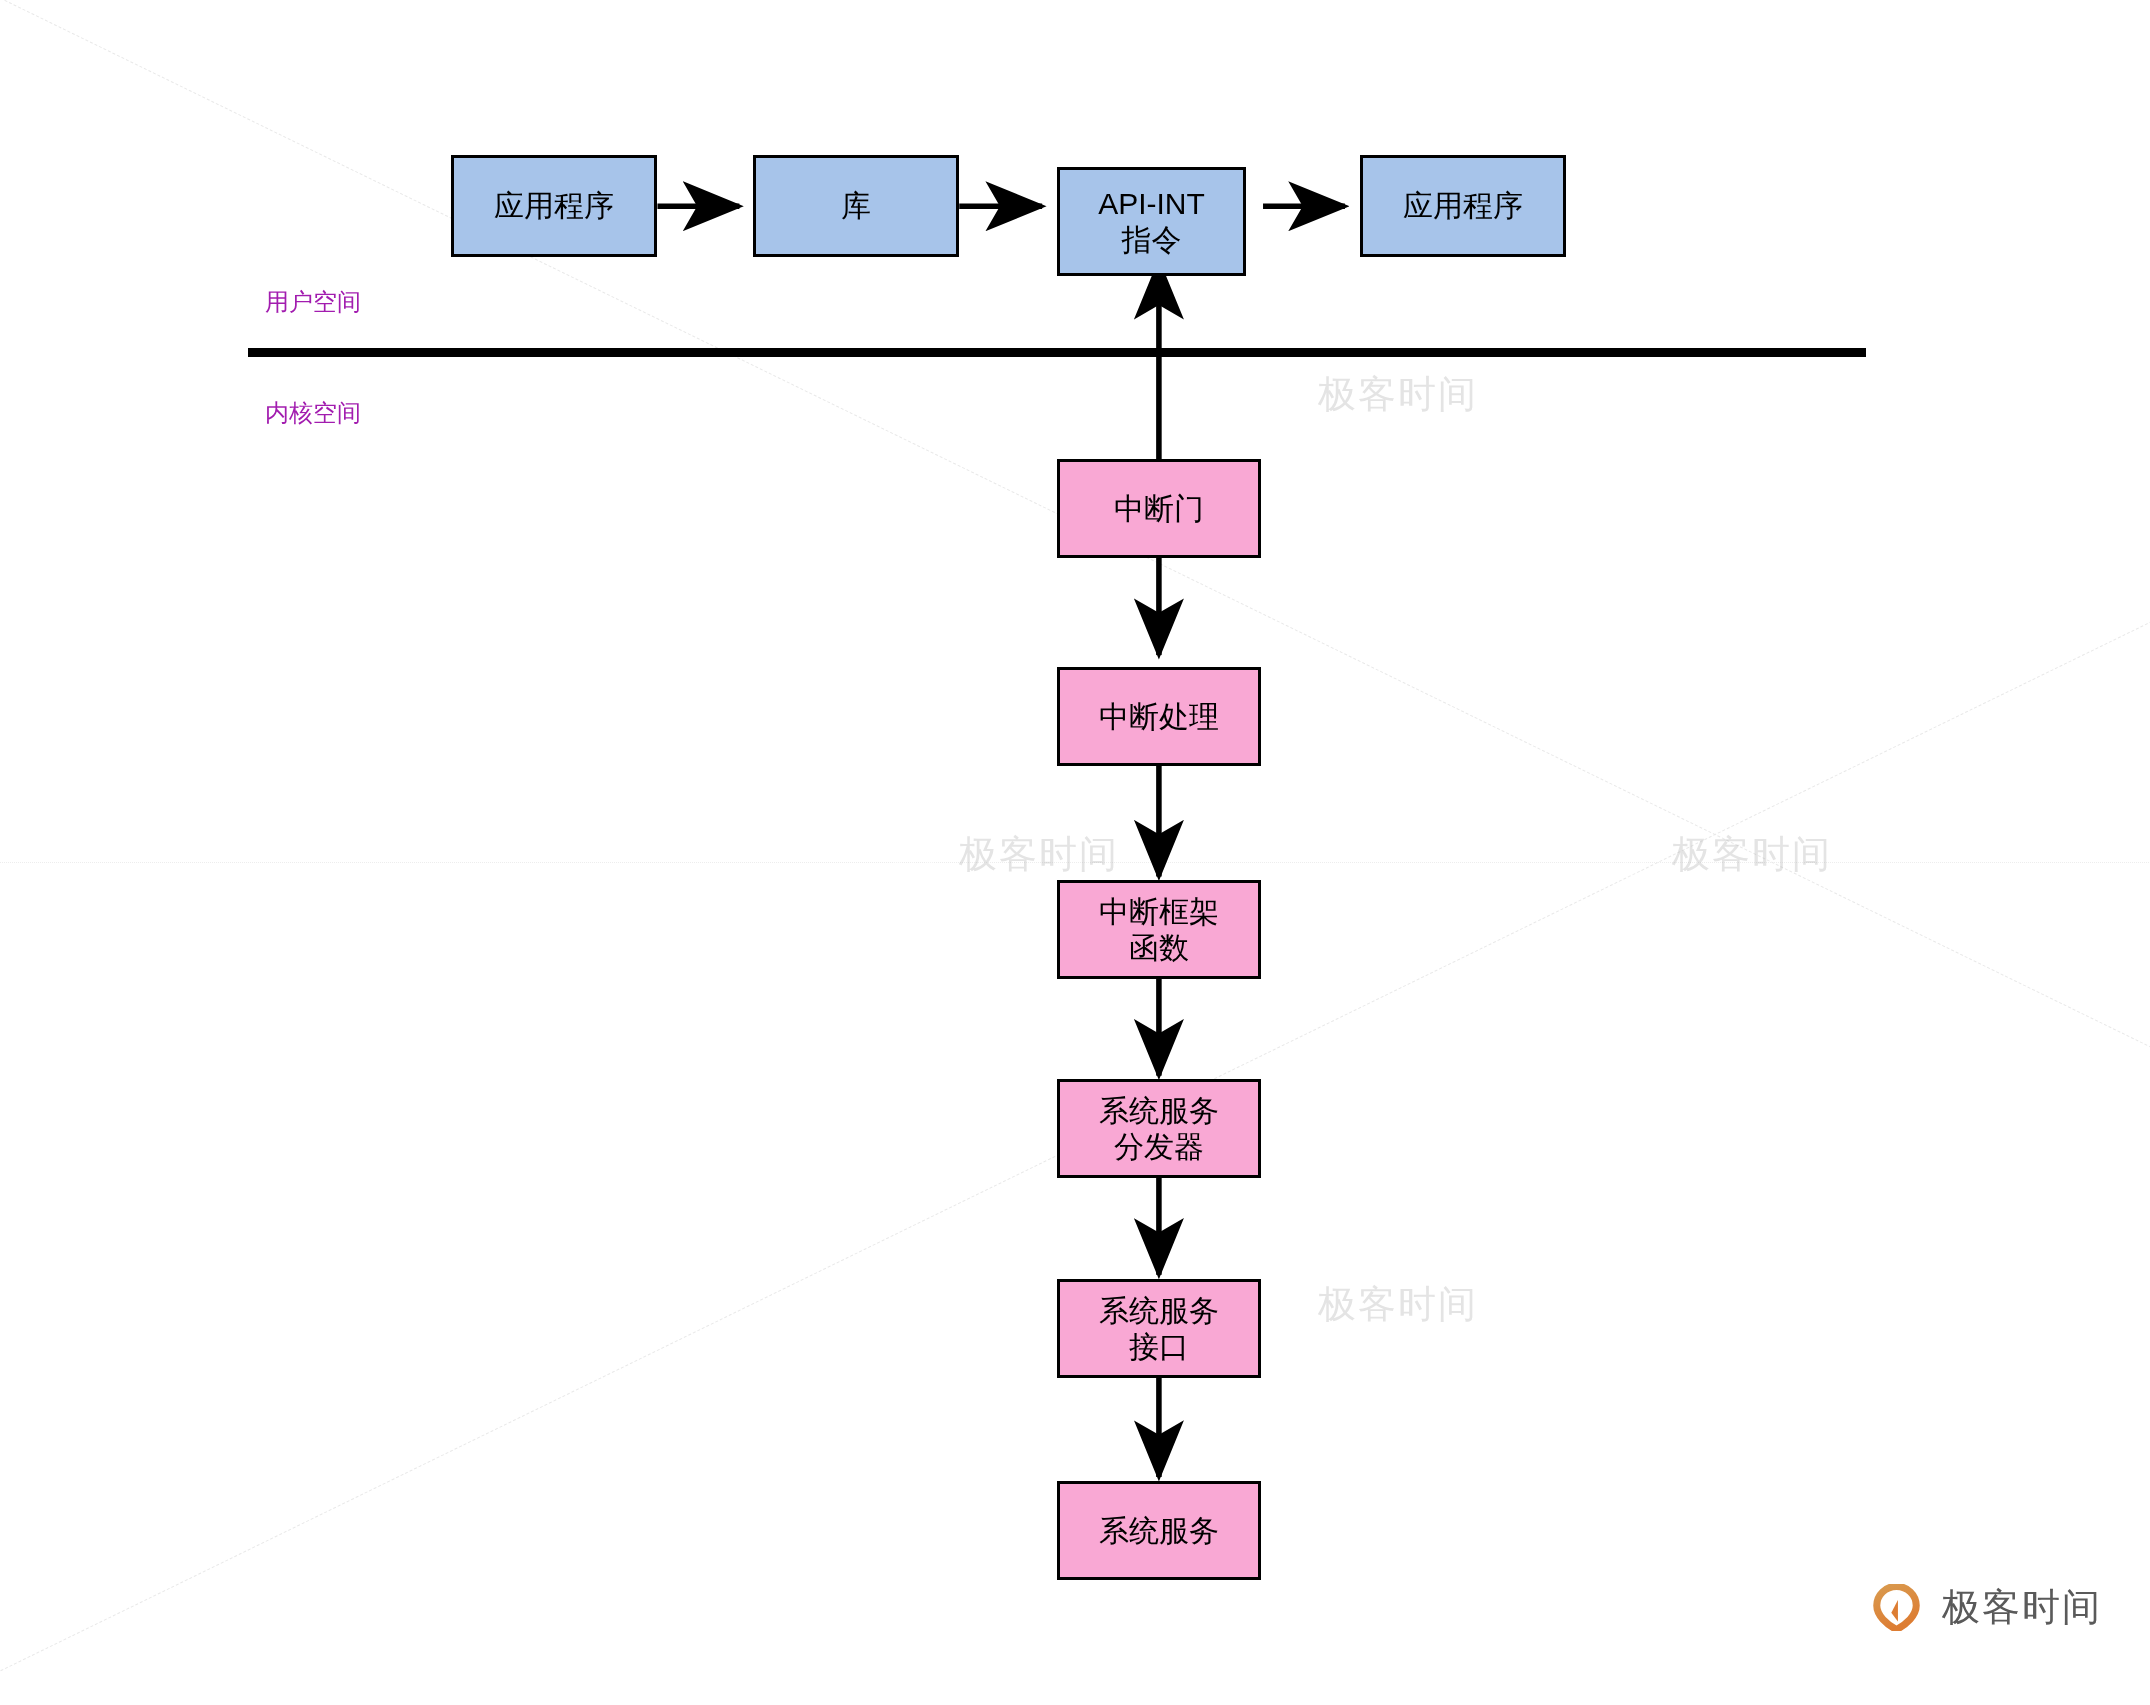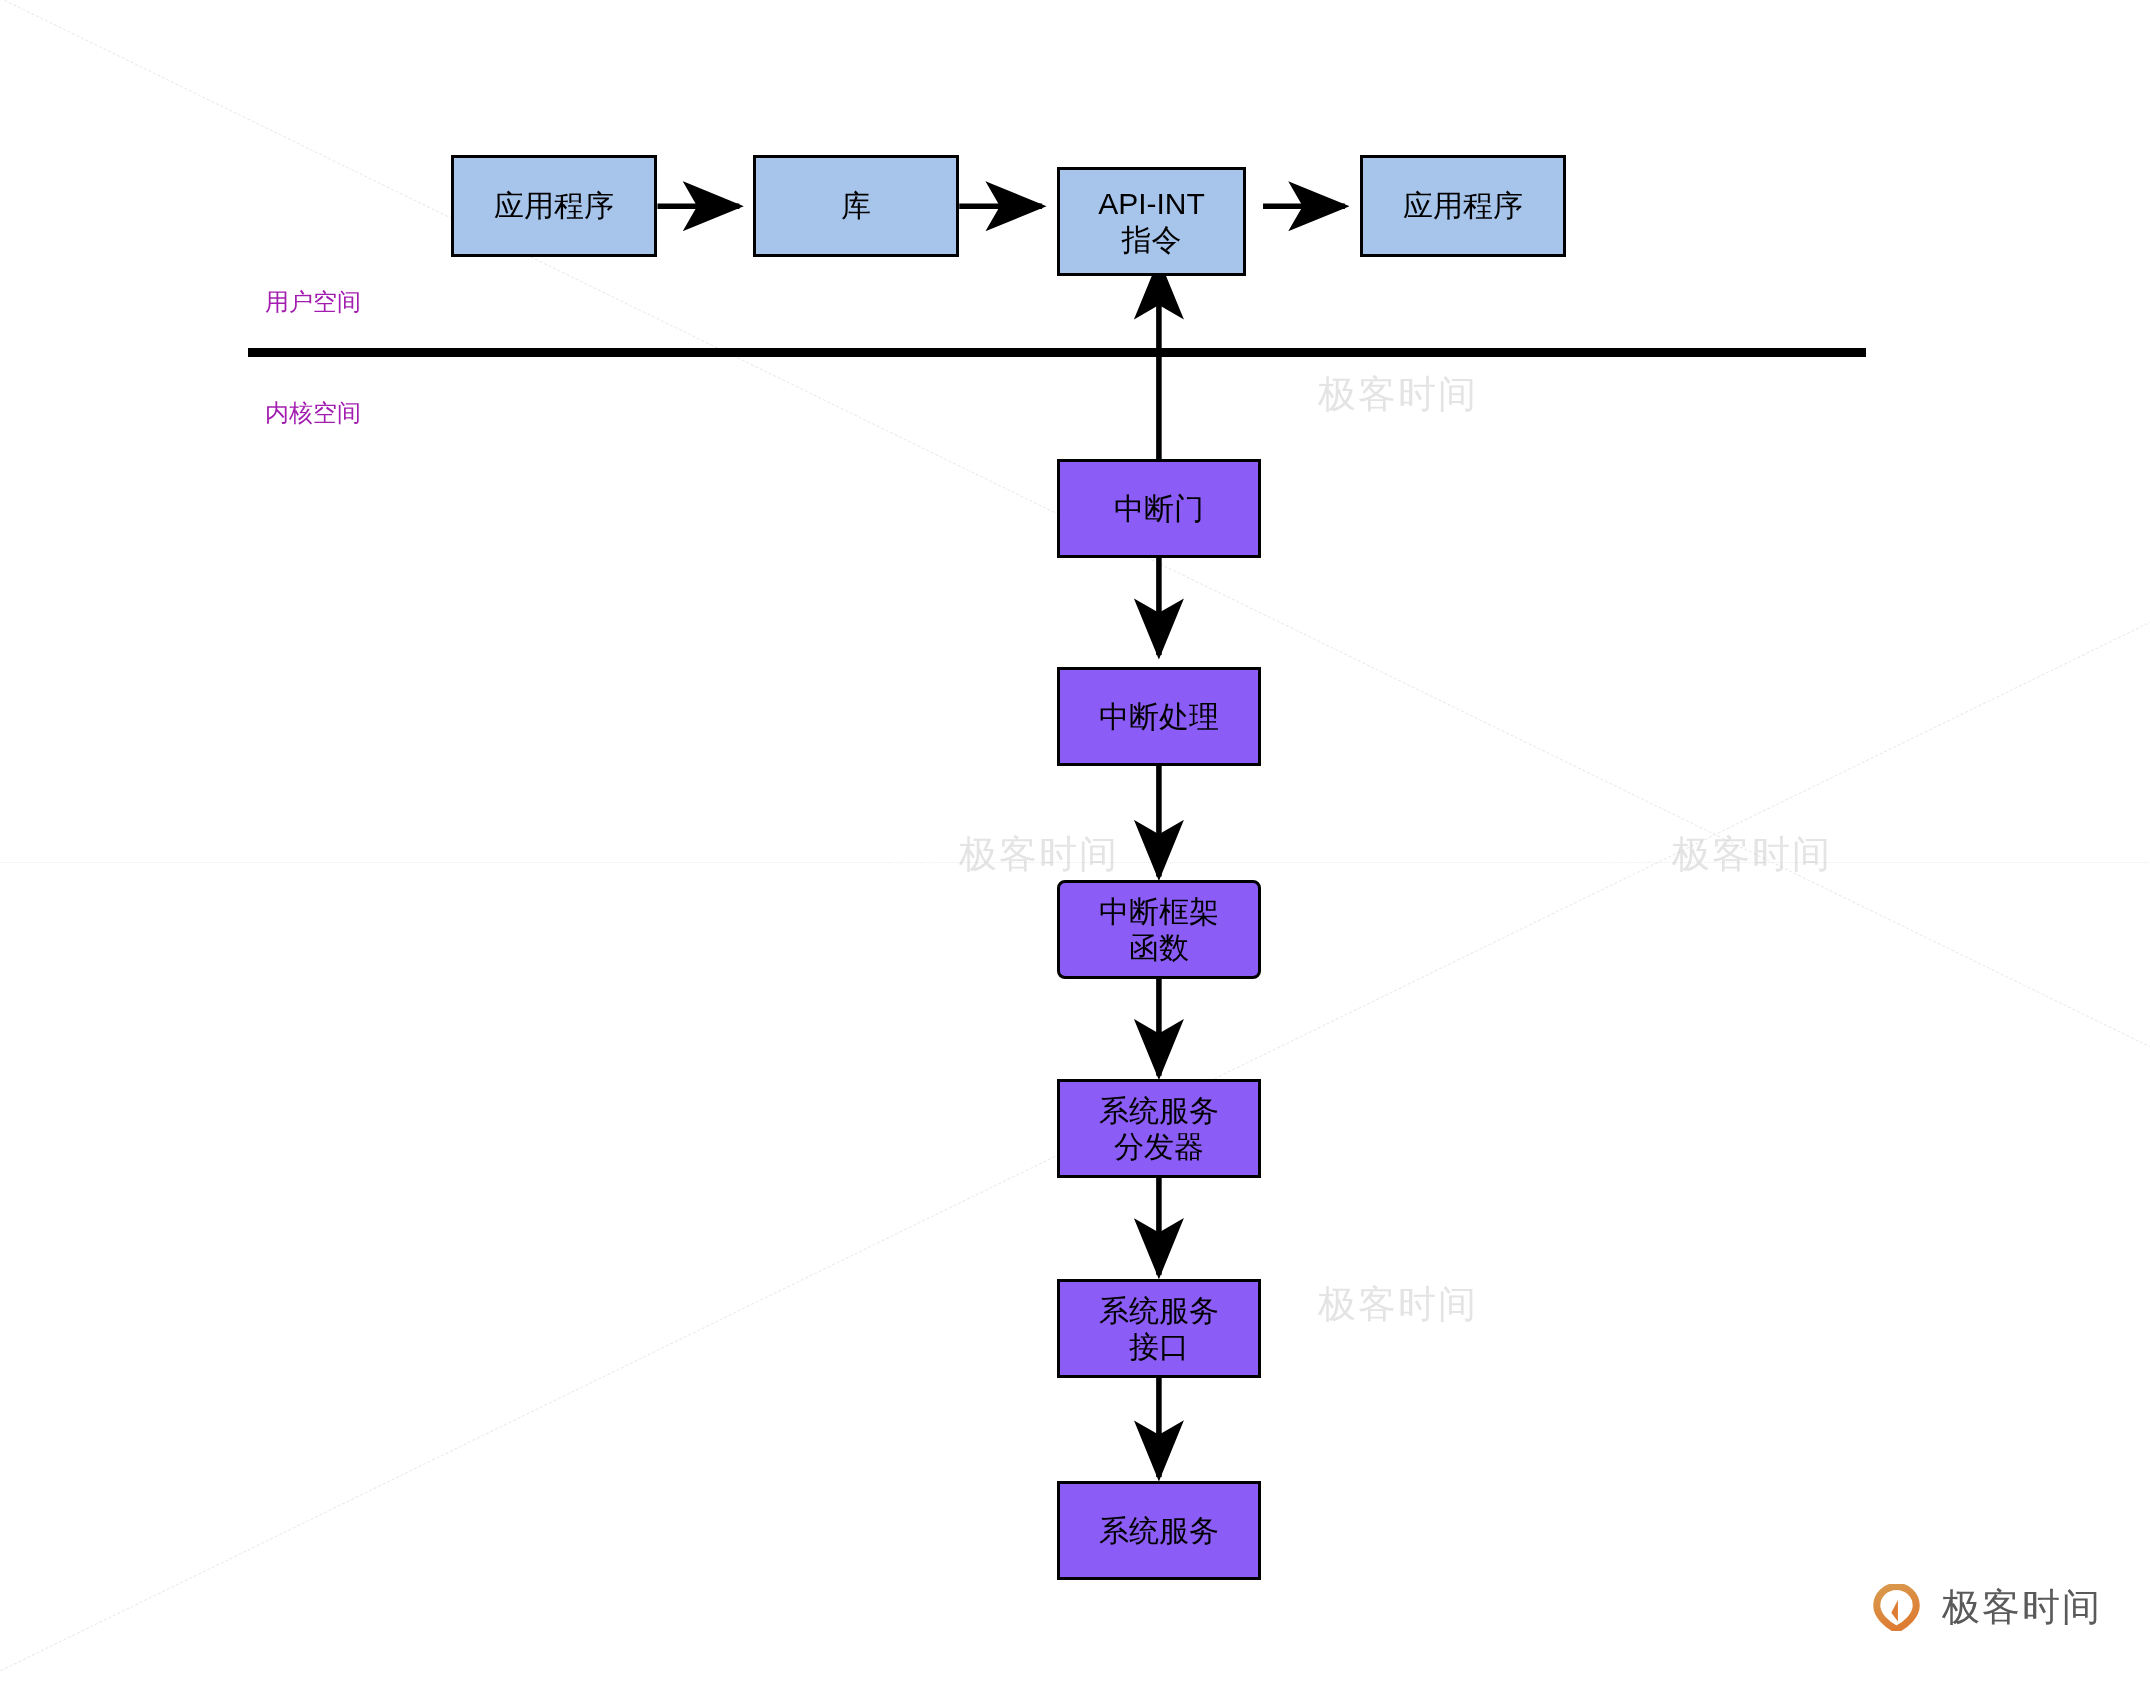--- a/index.html
+++ b/index.html
@@ -79,21 +79,21 @@
     align-items: center;
     justify-content: center;
     text-align: center;
     z-index: 5;
     line-height: 1.18;
   }
   .node.user {
     background: #a7c4ea;
   }
   .node.kernel {
-    background: #8b5cf6;
+    background: #f9a8d4;
   }
   .node .label {
     font-size: 30px;
     color: #000000;
     white-space: pre-line;
     font-family: "Liberation Sans", "DejaVu Sans", sans-serif;
   }
 
   
   .divider {
@@ -233,21 +233,21 @@
   <div class="zone-label" style="left:265px; top:397px;">内核空间</div>
 
   <div class="node kernel" style="left:1057px; top:459px; width:204px; height:99px;">
     <span class="label">中断门</span>
   </div>
 
   <div class="node kernel" style="left:1057px; top:660px; width:204px; height:99px;margin-top:7px;">
     <span class="label">中断处理</span>
   </div>
 
-  <div class="node kernel" style="left:1057px; top:880px; width:204px; height:99px;border-radius:8px;">
+  <div class="node kernel" style="left:1057px; top:880px; width:204px; height:99px;">
     <span class="label">中断框架
 函数</span>
   </div>
 
   <div class="node kernel" style="left:1057px; top:1079px; width:204px; height:99px;">
     <span class="label">系统服务
 分发器</span>
   </div>
 
   <div class="node kernel" style="left:1057px; top:1279px; width:204px; height:99px;">

